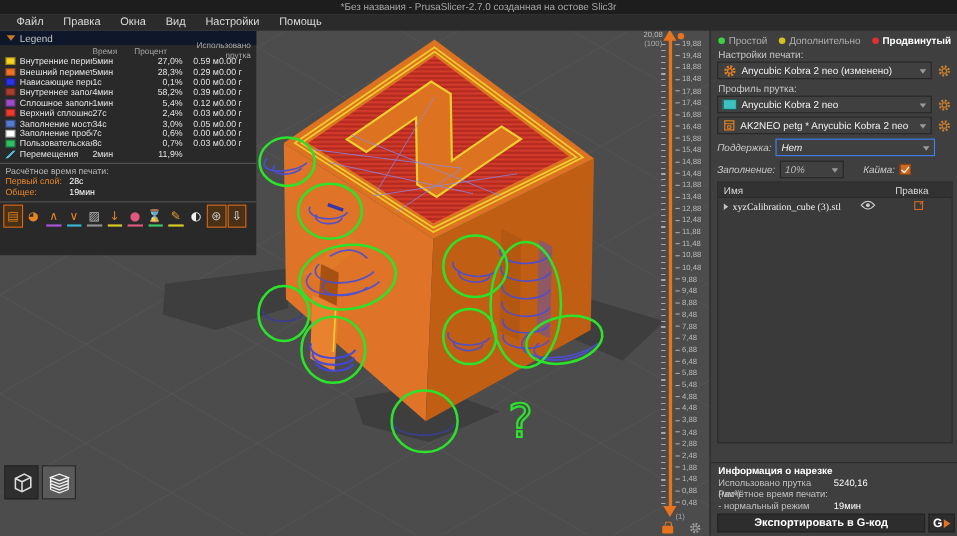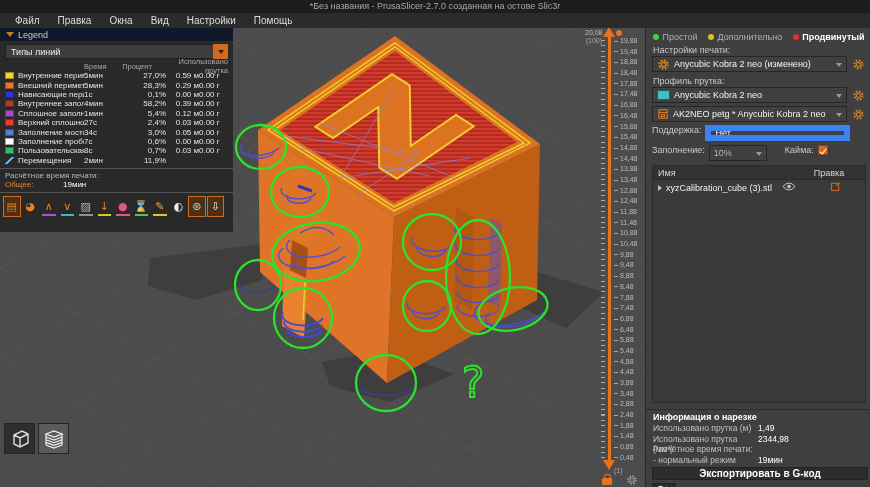--- a/index.html
+++ b/index.html
@@ -52,41 +52,41 @@
   .mode { display:flex; align-items:center; gap:3px; font-size:9px; color:#b0b0b0; }
   .mode .dot { width:6px; height:6px; border-radius:50%; display:inline-block; }
   .mode b { font-weight:normal; }
   .mode.active b { font-weight:bold; color:#fff; }
   .sb-label { font-size:9px; color:#c8c8c8; padding:1px 7px 1px; height:12px; }
   .combo-row { display:flex; align-items:flex-start; margin:0 5px 3px 6px; height:16px; }
   .sb-combo { flex:1; height:16px; background:#404040; border:1px solid #262626; display:flex; align-items:center;
     gap:4px; padding:0 14px 0 4px; font-size:9px; color:#f2f2f2; position:relative; white-space:nowrap; overflow:hidden;}
   .sb-combo .caret { position:absolute; right:4px; top:6px; width:0; height:0;
     border-left:3.5px solid transparent; border-right:3.5px solid transparent; border-top:4px solid #9a9a9a; }
-  .sb-combo.hl { border:6px solid #3b82f6; }
+  .sb-combo.hl { border:1px solid #3b82f6; }
   .swatch-filament { width:13px; height:10px; background:#3fbfbf; border:1px solid #1d5f5f; flex:none;}
   .gear-btn { width:17px; height:16px; margin-left:3px; display:flex; align-items:center; justify-content:center; flex:none;}
-  .inline-row { display:flex; align-items:flex-start; margin:1px 22px 3px 6px; height:17px; gap:4px; }
+  .inline-row { display:flex; align-items:center; margin:1px 22px 3px 6px; height:17px; gap:4px;font-style:italic; }
   .inline-row .lab { font-size:9px; color:#c8c8c8; flex:none; }
   .checkbox { width:10px; height:10px; background:#d2691e; border:1px solid #8a4512; position:relative; }
   .checkbox::after { content:""; position:absolute; left:2.5px; top:0.5px; width:3px; height:6px;
     border:solid #fff; border-width:0 1.5px 1.5px 0; transform:rotate(40deg); }
   .obj-list { margin:3px 6px 0; height:238px; background:#3a3a3a; border:1px solid #2b2b2b; font-size:9px; }
   .obj-head { display:flex; height:14px; background:#323232; border-bottom:1px solid #2b2b2b; align-items:center; color:#d8d8d8; padding:0 5px;}
   .obj-head .h-name { flex:1; } .obj-head .h-edit { width:62px; text-align:center; }
-  .obj-row { display:flex; align-items:center; height:15px; padding:0 5px; color:#f0f0f0; }
+  .obj-row { display:flex; align-items:center; height:15px; padding:0 5px; color:#f0f0f0;font-family:Liberation Serif, serif; }
   .obj-row .caret-r { width:0; height:0; border-top:3.5px solid transparent; border-bottom:3.5px solid transparent;
     border-left:4.5px solid #c0c0c0; margin-right:4px; flex:none;}
   .obj-row .o-name { width:118px; overflow:hidden; white-space:nowrap; }
   .obj-row .o-eye { width:30px; } .obj-row .o-sp { flex:1; } .obj-row .o-edit { width:50px; text-align:center; }
   .slice-info { position:absolute; left:0; right:0; bottom:22px; border-top:1px solid #2b2b2b; padding:2px 7px 0; }
   .si-title { font-size:9px; font-weight:bold; color:#fff; height:11px; }
   .si-row { display:flex; font-size:8.5px; height:10.5px; }
   .si-row .k { width:105px; color:#c0c0c0; } .si-row .v { color:#fff; }
-  .export-row { position:absolute; left:6px; right:4px; bottom:3px; display:flex; gap:3px; height:17px;flex-direction:column; }
+  .export-row { position:absolute; left:6px; right:4px; bottom:3px; display:flex; gap:3px; height:17px; }
   .export-btn { flex:1; background:#2d2d2d; border:1px solid #222; color:#fff; font-size:10px; font-weight:bold;
     display:flex; align-items:center; justify-content:center; cursor:pointer; }
   .g-btn { width:24px; background:#2d2d2d; border:1px solid #222; color:#fff; font-weight:bold; font-size:11px;
     display:flex; align-items:center; justify-content:center; gap:1px; cursor:pointer;}
   .g-btn .play { width:0; height:0; border-top:4px solid transparent; border-bottom:4px solid transparent; border-left:6px solid #e8731e; }
 
   
   .vslider { position:absolute; left:585px; top:0; width:60px; height:459px; z-index:5; font-size:7px; color:#bcbcbc; }
   .vs-top-val { position:absolute; left:0; top:1px; width:17px; text-align:right; }
   .vs-top-layer { position:absolute; left:0; top:9px; width:17px; text-align:right; color:#a8a8a8;}
@@ -249,28 +249,20 @@
         <ellipse cx="386" cy="355" rx="30" ry="28"></ellipse>
       </g>
     <text x="462" y="369" font-size="42" font-family="DejaVu Sans, sans-serif" fill="none" stroke-width="2" stroke="#2be32b">?</text>
   </svg>
 
   <div class="legend">
     <div class="legend-title">
       <span class="tri-down"></span>
       <span>Legend</span>
     </div>
-    <div class="legend-combo-row">
-      <div class="legend-combo">
-        <span>Типы линий</span>
-      </div>
-      <div class="legend-combo-btn">
-        <span class="tri"></span>
-      </div>
-    </div>
     <div class="lg-cols">
       <span class="c-sp"></span>
       <span class="c-time">Время</span>
       <span class="c-pct">Процент</span>
       <span class="c-fil">Использовано прутка</span>
     </div>
     <div>
 
         <div class="lg-row">
           <span class="sw" style="background: rgb(245, 211, 33);"></span>
@@ -366,20 +358,24 @@
           <span class="sw travel"></span>
           <span class="lbl">Перемещения</span>
           <span class="t">2мин</span>
           <span class="barbox"><span class="bar" style="width: 12.6px;"></span></span>
           <span class="pct">11,9%</span>
           <span class="m"></span>
           <span class="g"></span>
         </div>
       </div>
     <div class="lg-est-title">Расчётное время печати:</div>
+    <div class="lg-est">
+      <span class="k">Первый слой:</span>
+        <span class="v">28с</span>
+    </div>
     <div class="lg-est">
       <span class="k">Общее:</span>
         <span class="v">19мин</span>
     </div>
     <div class="lg-icons">
 
         <span class="lg-ico sel">
           <i style="font-style: normal; color: rgb(232, 131, 31);">▤</i>
           <i class="ul"></i>
         </span>
@@ -628,28 +624,24 @@
             </svg>
           </span>
         </div>
       </div>
   </div>
 
   <div class="slice-info">
     <div class="si-title">Информация о нарезке</div>
     <div>
 
-        <div class="si-row">
-          <span class="k">Использовано прутка (м)</span>
-          <span class="v">1,49</span>
-        </div>
 
         <div class="si-row">
           <span class="k">Использовано прутка (мм³)</span>
-          <span class="v">2344,98</span>
+          <span class="v">5240,16</span>
         </div>
 
         <div class="si-row">
           <span class="k">Расчётное время печати:</span>
           <span class="v"></span>
         </div>
 
         <div class="si-row">
           <span class="k"> - нормальный режим</span>
           <span class="v">19мин</span>

